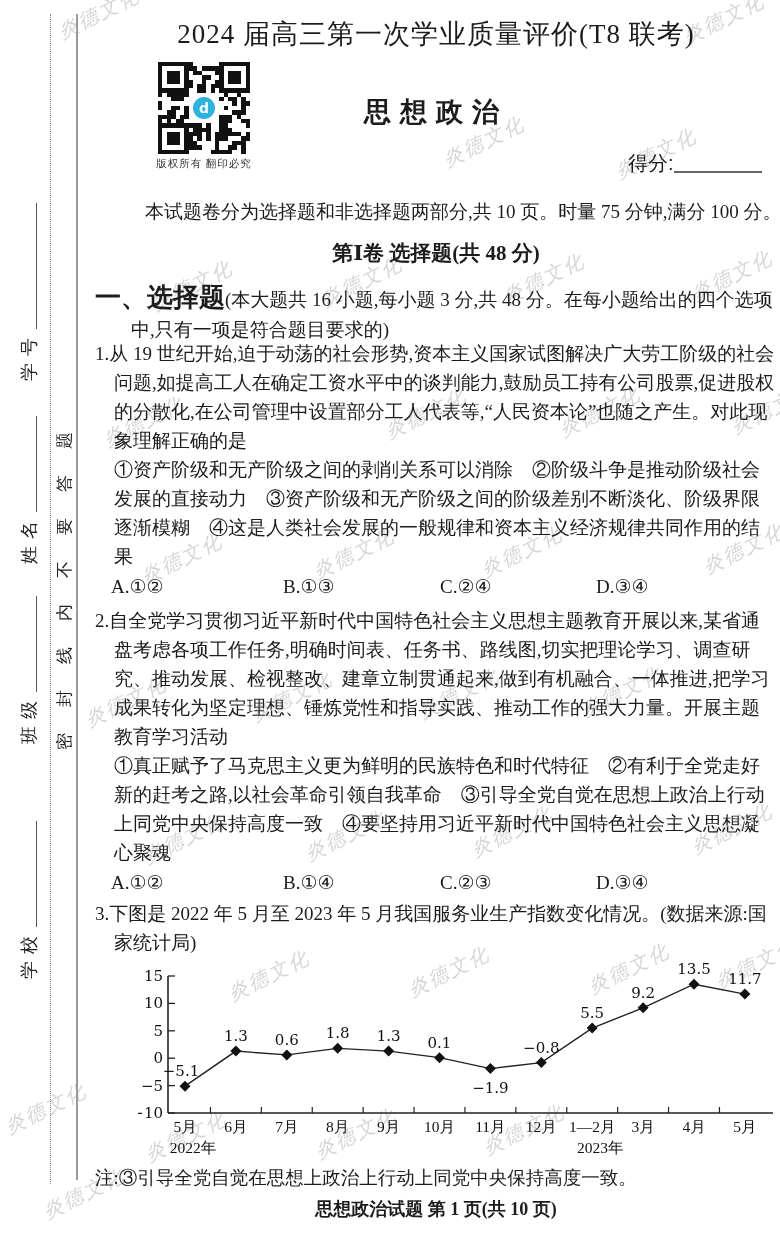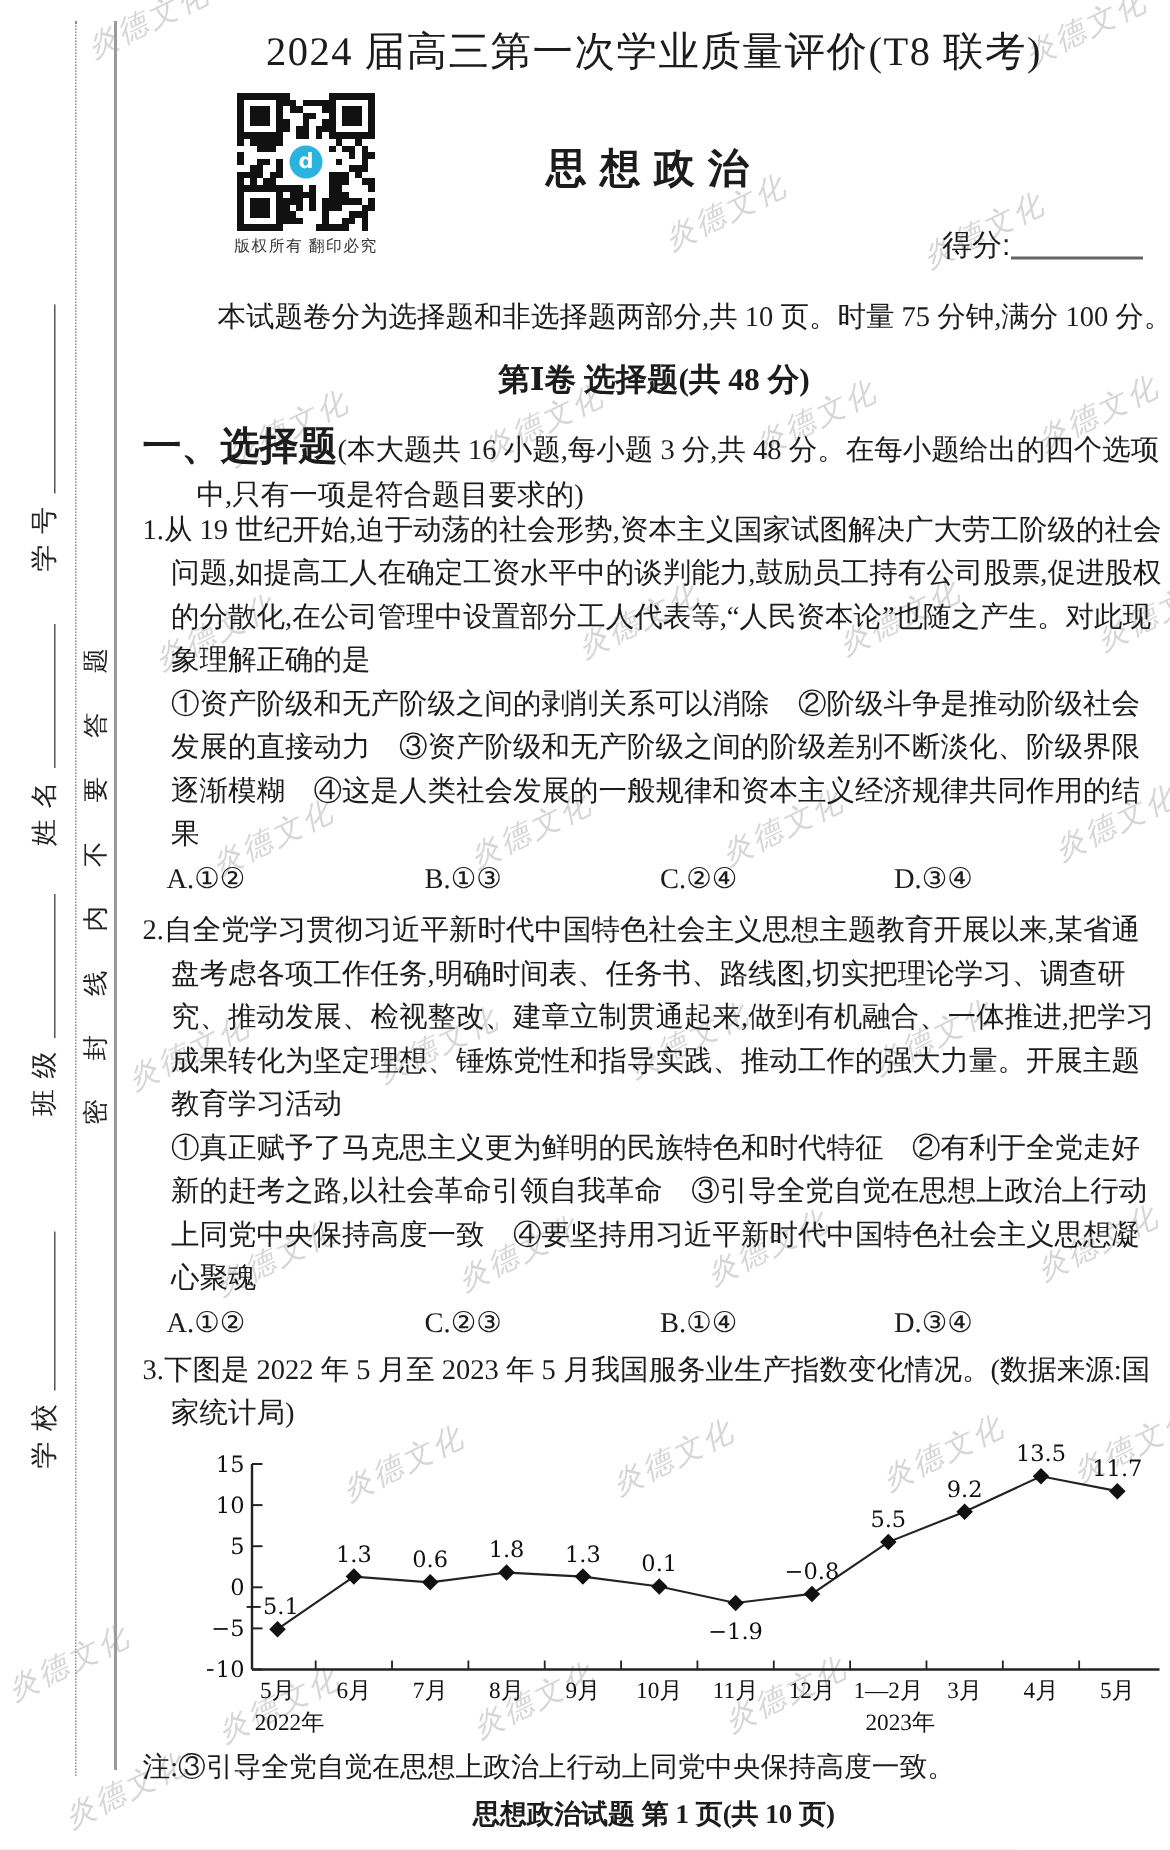--- a/index.html
+++ b/index.html
@@ -309,22 +309,22 @@
       <span>C.②④</span>
       <span>D.③④</span>
     </div>
   </div>
 
   <div class="question" id="q2">
     <p class="q-stem">2.自全党学习贯彻习近平新时代中国特色社会主义思想主题教育开展以来,某省通盘考虑各项工作任务,明确时间表、任务书、路线图,切实把理论学习、调查研究、推动发展、检视整改、建章立制贯通起来,做到有机融合、一体推进,把学习成果转化为坚定理想、锤炼党性和指导实践、推动工作的强大力量。开展主题教育学习活动</p>
     <p class="q-items">①真正赋予了马克思主义更为鲜明的民族特色和时代特征　②有利于全党走好新的赶考之路,以社会革命引领自我革命　③引导全党自觉在思想上政治上行动上同党中央保持高度一致　④要坚持用习近平新时代中国特色社会主义思想凝心聚魂</p>
     <div class="q-options">
       <span>A.①②</span>
+      <span>B.①④</span>
       <span>C.②③</span>
-      <span>B.①④</span>
       <span>D.③④</span>
     </div>
   </div>
 
   <div class="question" id="q3">
     <p class="q-stem">3.下图是 2022 年 5 月至 2023 年 5 月我国服务业生产指数变化情况。(数据来源:国家统计局)</p>
   </div>
 
   <div class="chart">
     <svg id="chart-svg" width="642" height="208" viewBox="0 0 642 208">

